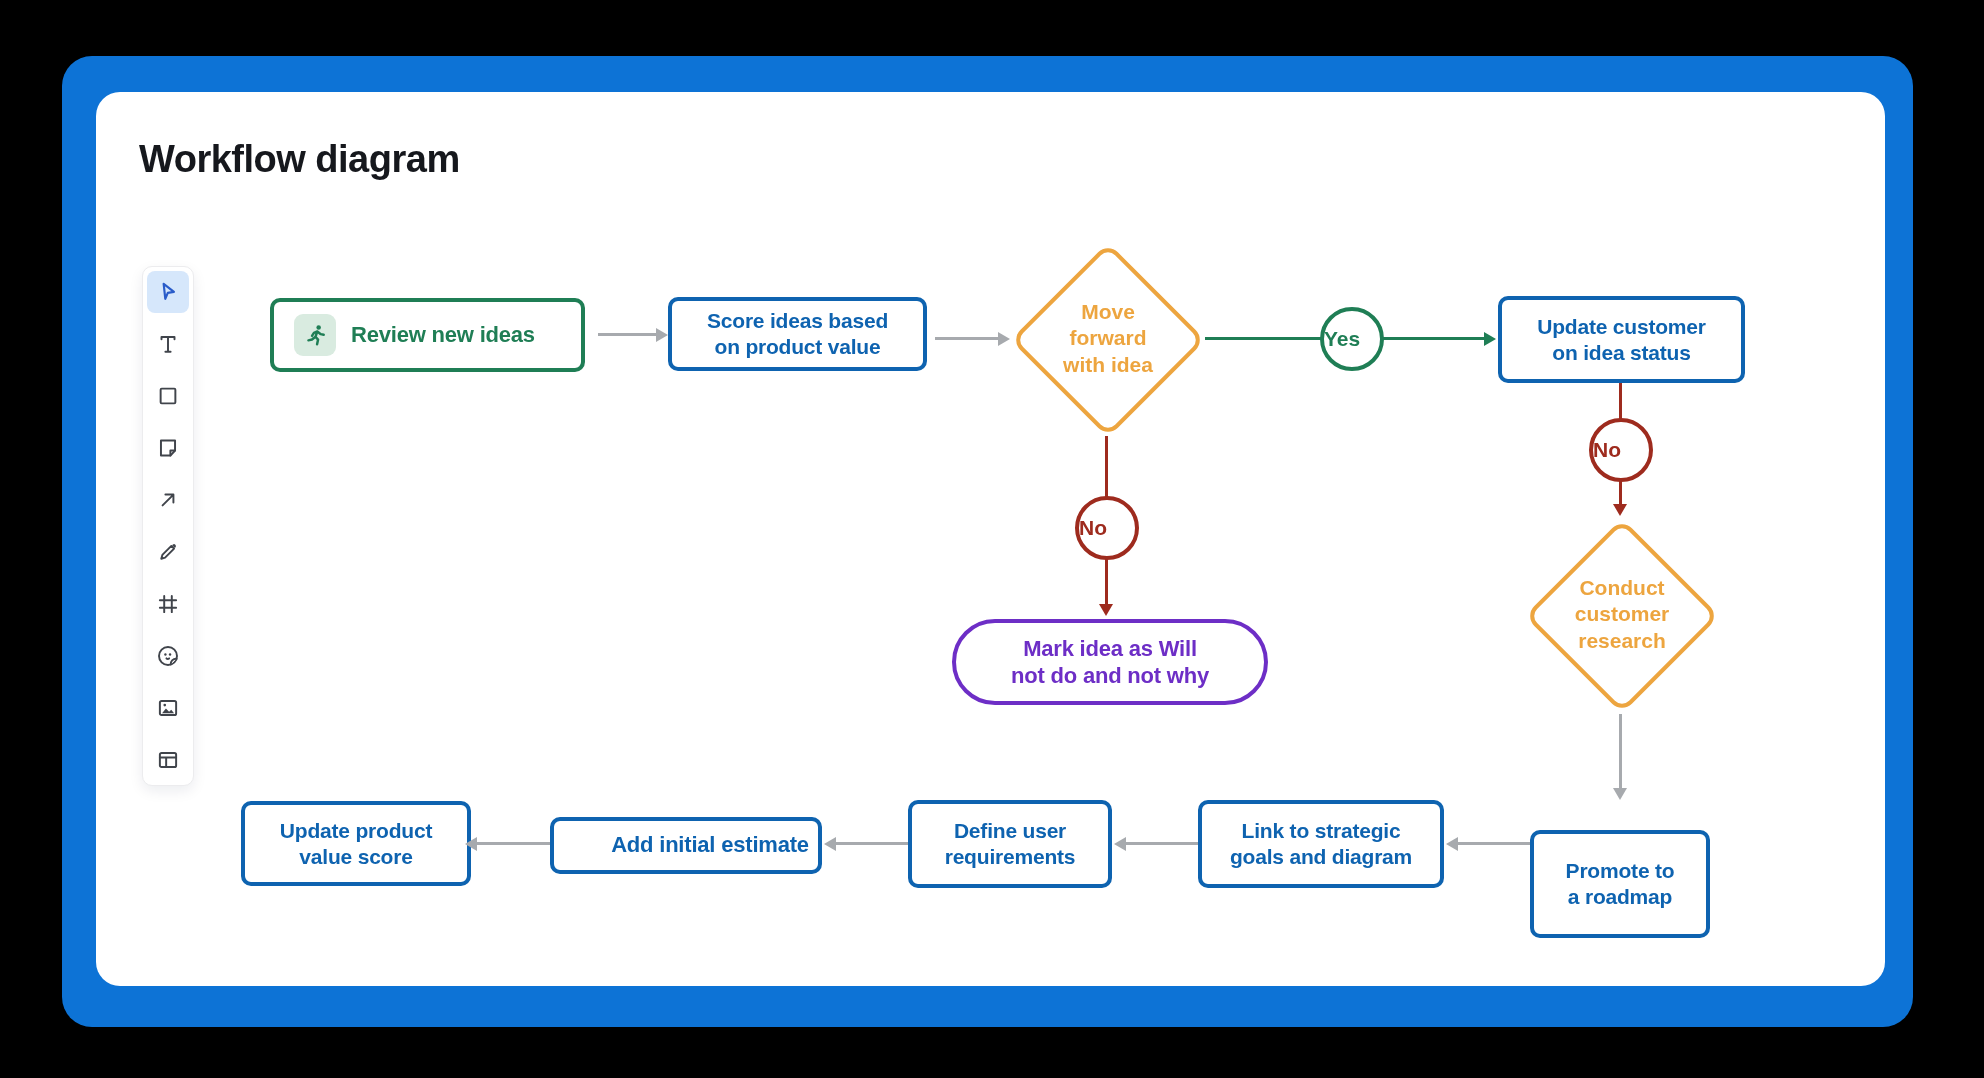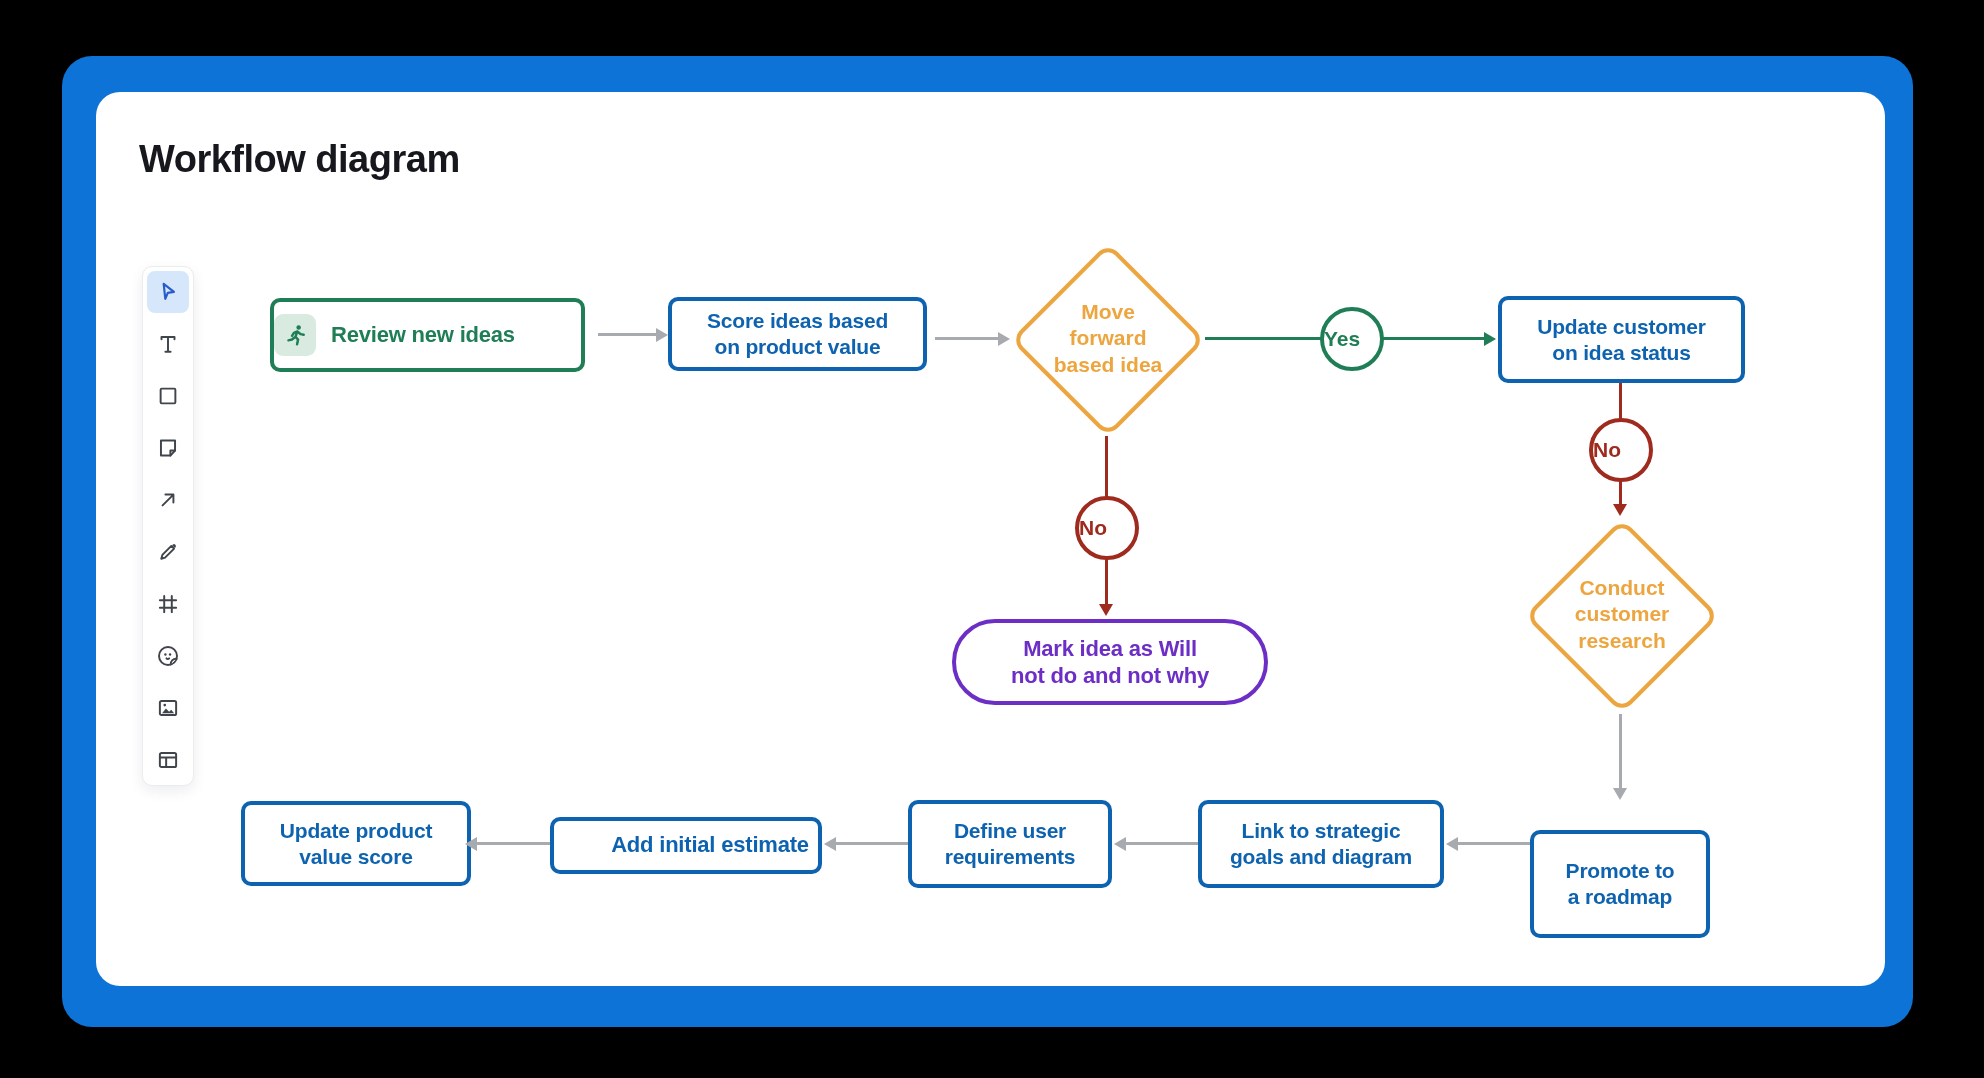--- a/index.html
+++ b/index.html
@@ -23,21 +23,21 @@
   .tool{width:42px;height:42px;border-radius:8px;display:flex;align-items:center;justify-content:center;cursor:pointer;}
   .tool svg{width:26px;height:26px;stroke:var(--toolbar-icon);fill:none;stroke-width:1.8;stroke-linecap:round;stroke-linejoin:round;}
   .tool svg .fill{fill:var(--toolbar-icon);stroke:none;}
   .tool.selected{background:var(--toolbar-selected-bg);}
   .tool.selected svg{stroke:var(--toolbar-selected-icon);stroke-width:2;}
 
   
   .node{position:absolute;background:#fff;border:4px solid var(--blue);border-radius:10px;color:var(--blue);
     display:flex;align-items:center;justify-content:center;text-align:center;font-weight:700;font-size:21px;
     line-height:1.22;white-space:pre-line;letter-spacing:-.2px;cursor:pointer;}
-  .node.green{border-color:var(--green);color:var(--green);justify-content:flex-start;text-align:right;}
+  .node.green{border-color:var(--green);color:var(--green);justify-content:flex-start;padding-left:20px;text-align:right;}
   .chip{width:42px;height:42px;border-radius:9px;background:var(--green-soft);display:flex;align-items:center;justify-content:center;margin-right:15px;flex:0 0 auto;}
   .chip svg{width:27px;height:27px;}
   .pill{position:absolute;background:#ffffff;border:4px solid var(--purple);border-radius:43px;color:var(--purple);
     display:flex;align-items:center;justify-content:center;text-align:center;font-weight:600;font-size:22px;
     line-height:1.25;letter-spacing:-.2px;cursor:pointer;}
   .pill b{font-weight:800;}
   .diamond{position:absolute;width:138px;height:138px;background:#fff;border:4px solid var(--amber);border-radius:14px;transform:rotate(45deg);cursor:pointer;}
   .diamond-label{position:absolute;color:var(--amber);font-weight:700;font-size:21px;line-height:1.26;text-align:center;white-space:pre-line;pointer-events:none;}
   .badge{position:absolute;width:64px;height:64px;border-radius:50%;background:#fff;border:4px solid;display:flex;align-items:center;font-weight:700;font-size:21px;cursor:pointer;}
   .badge.green{border-color:var(--green);color:var(--green);}
@@ -138,21 +138,21 @@
   </div>
 
   <div class="node" style="left:668px;top:297px;width:259px;height:74px;">
     <span>Score ideas based
 on product value</span>
   </div>
 
   <div class="diamond" style="left:1039px;top:271px;"></div>
   <div class="diamond-label" style="left:1028px;top:299px;width:160px;">Move
 forward
-based idea</div>
+with idea</div>
 
   <div class="node" style="left:1498px;top:296px;width:247px;height:87px;">
     <span>Update customer
 on idea status</span>
   </div>
 
   <div class="diamond" style="left:1553px;top:547px;"></div>
   <div class="diamond-label" style="left:1542px;top:575px;width:160px;text-align:center;">Conduct
 customer
 research</div>

